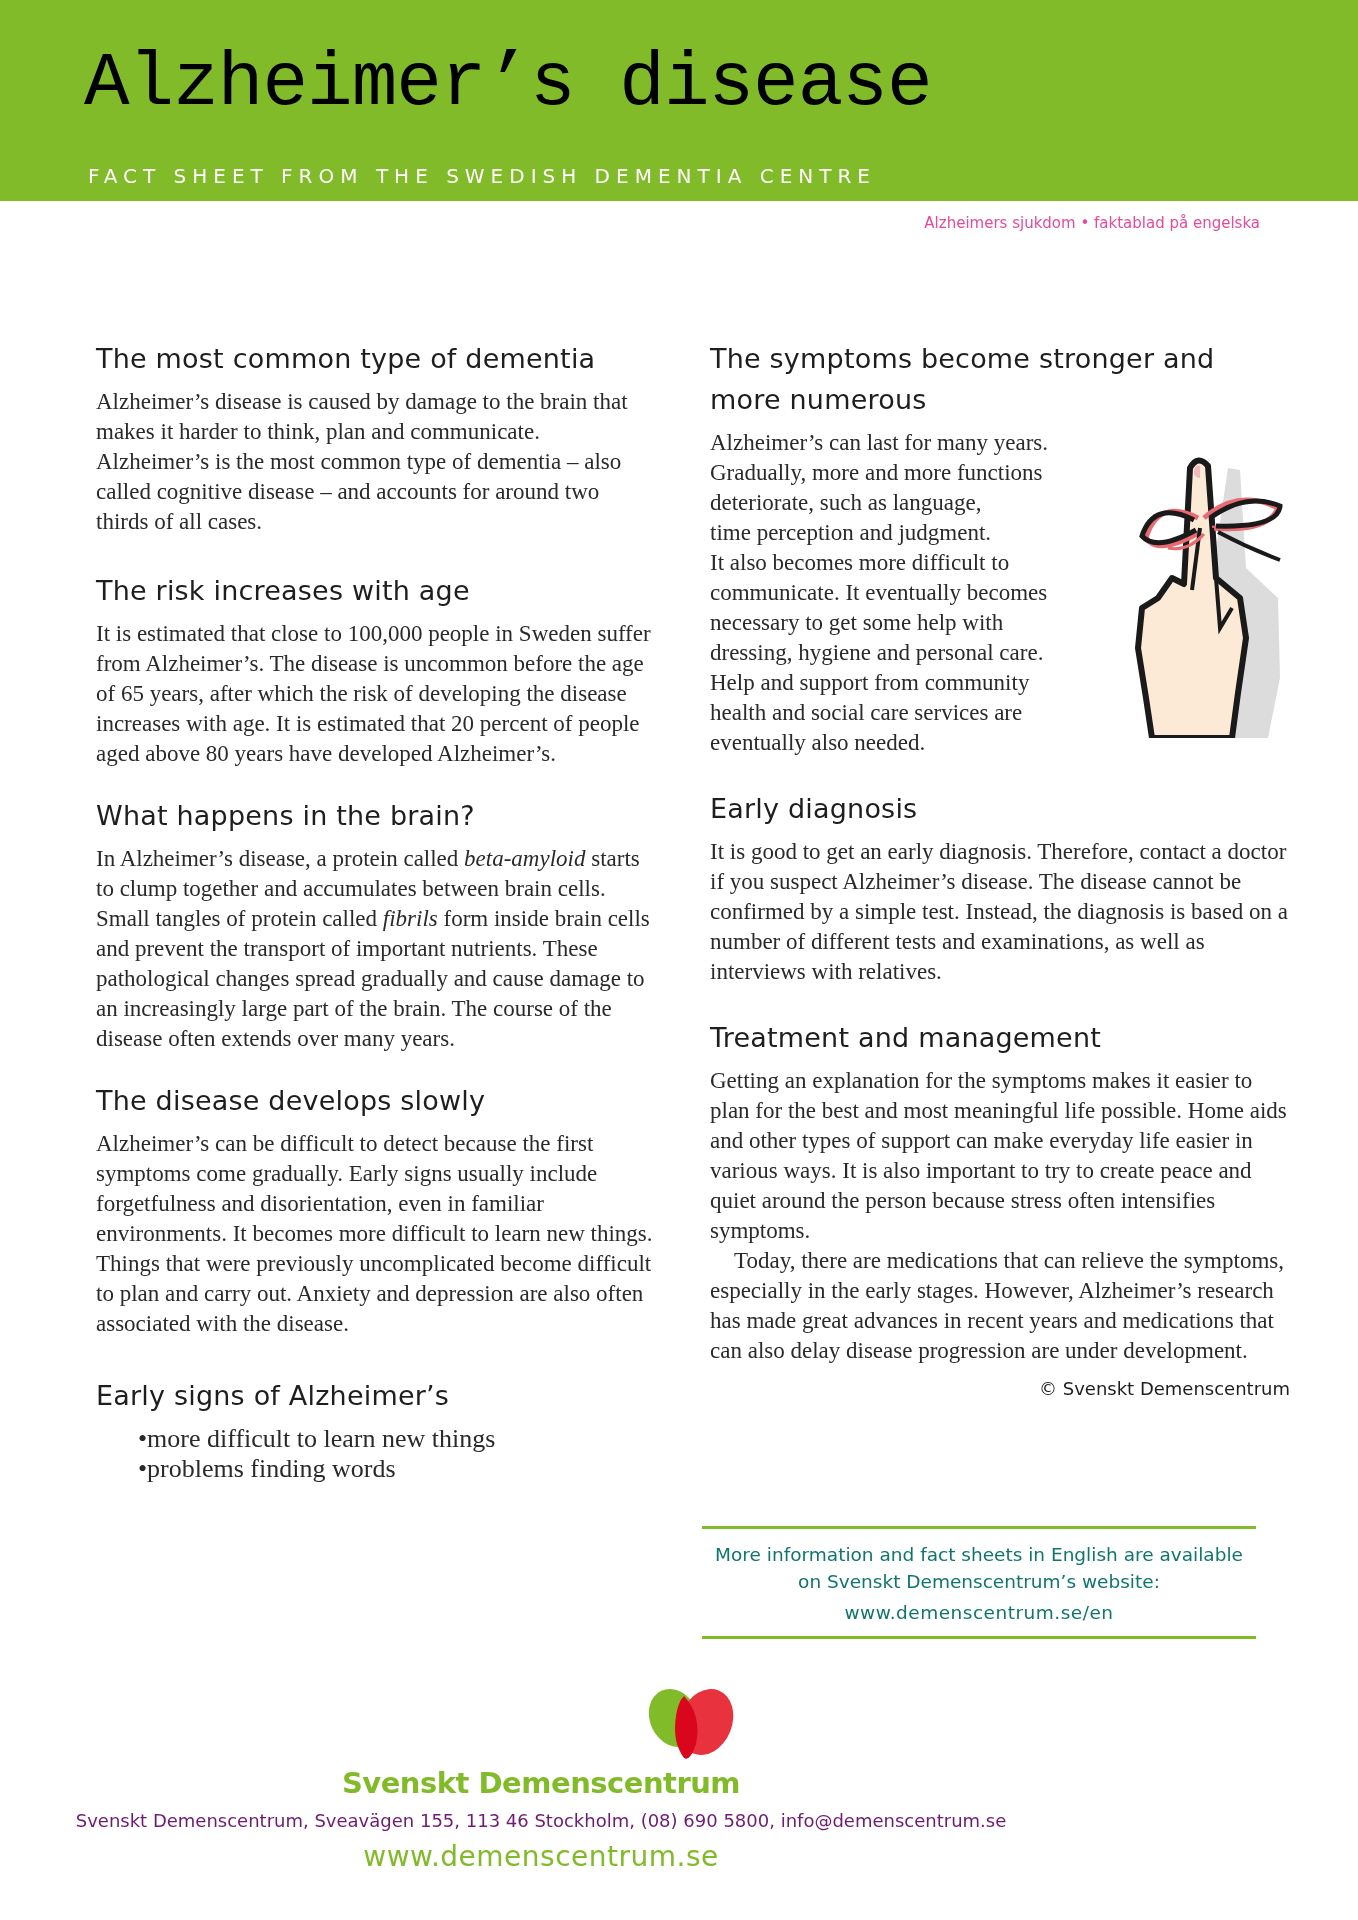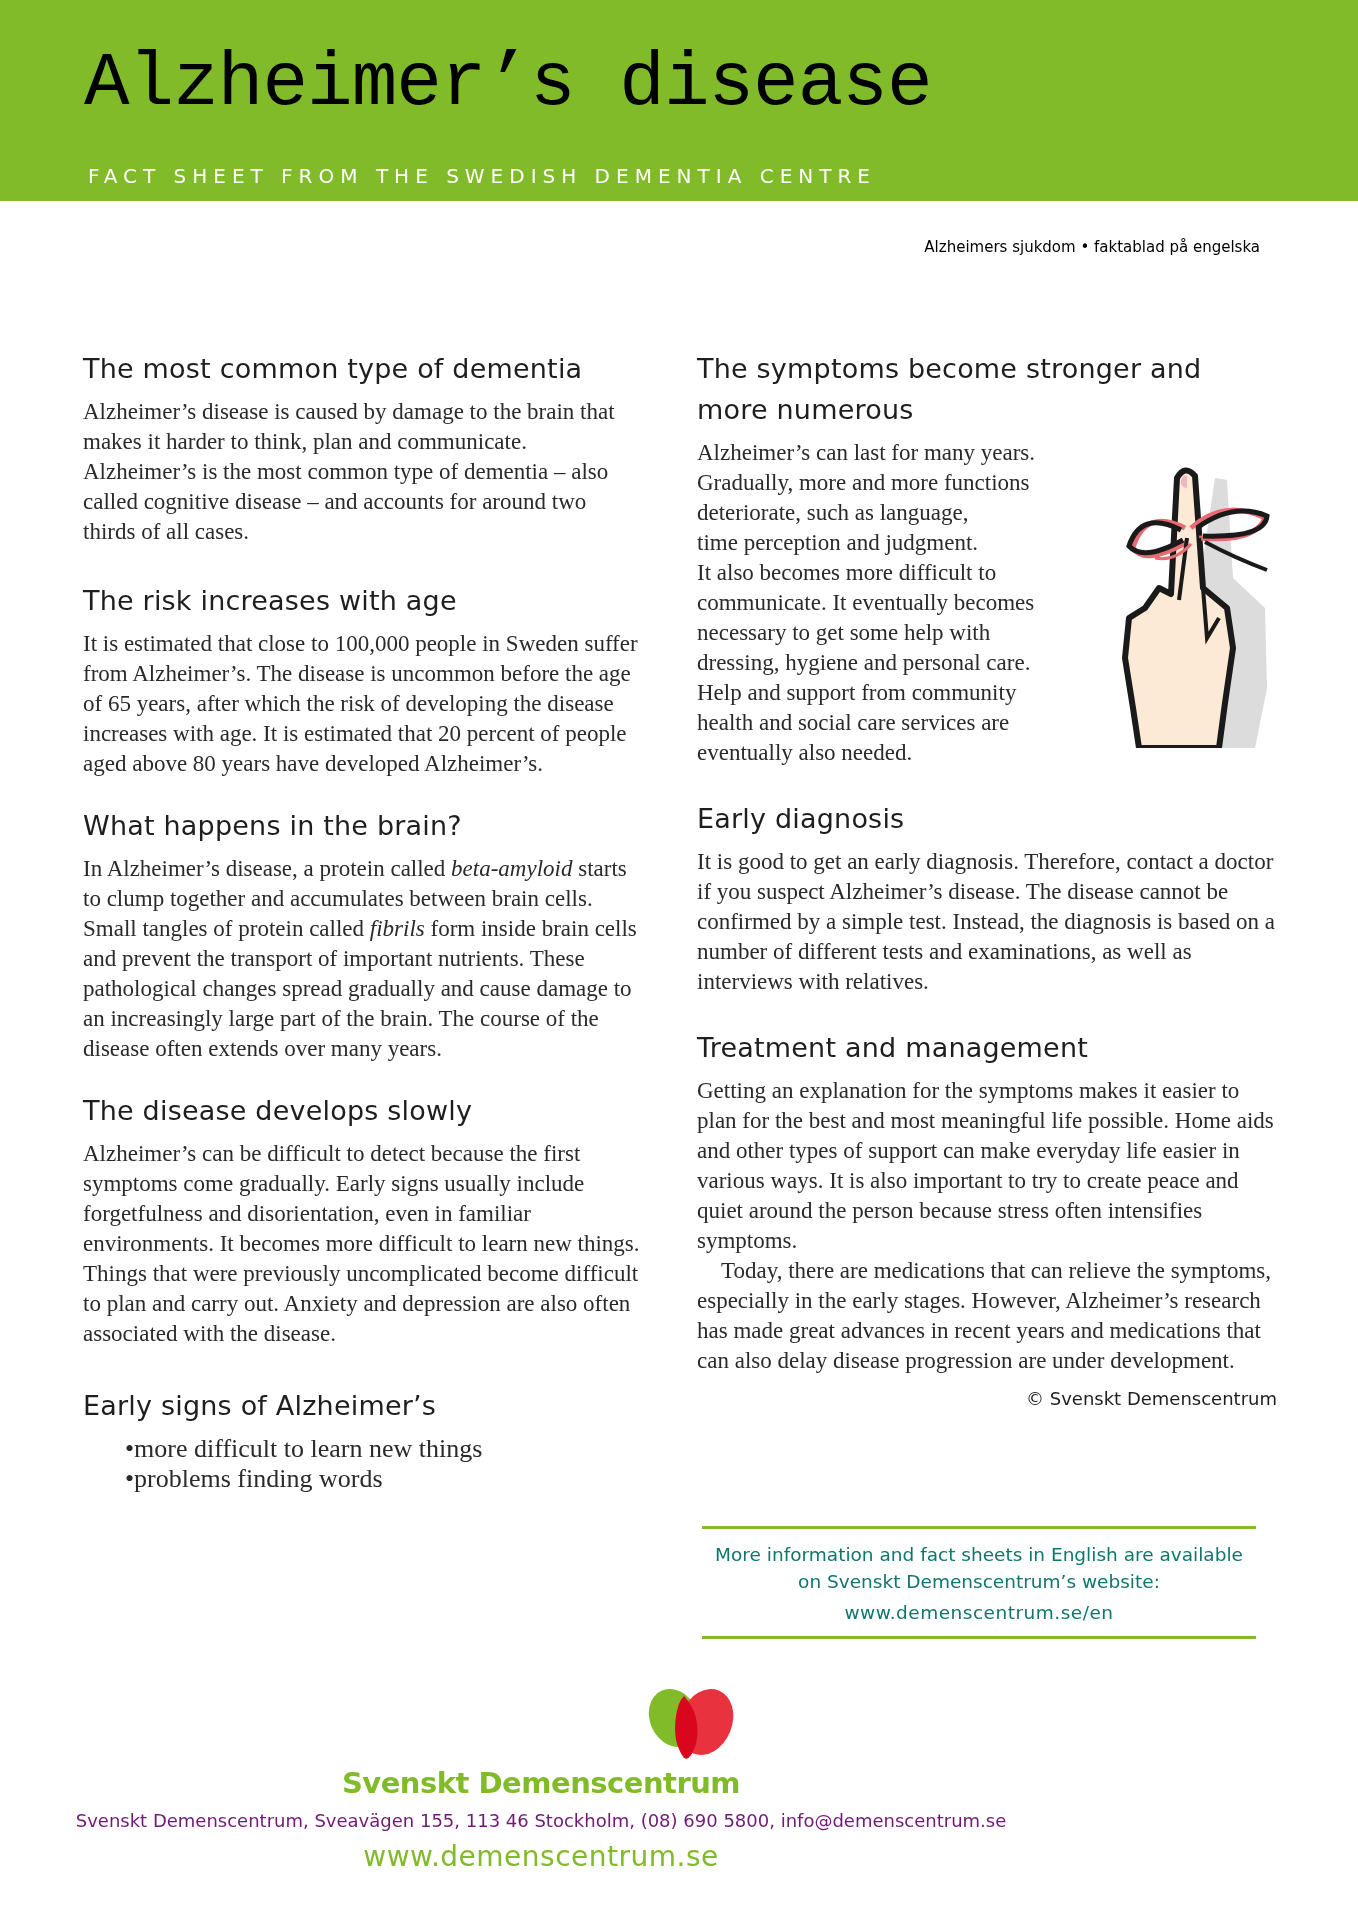--- a/index.html
+++ b/index.html
@@ -1,22 +1,22 @@
 <!DOCTYPE html>
 <html><head>
 <meta charset="utf-8">
 <style>
   html, body { margin: 0; padding: 0; background: #ffffff; }
   body { width: 1358px; height: 1920px; position: relative; overflow: hidden; color: #1e1e1e; }
   .banner { position: absolute; left: 0; top: 0; width: 1358px; height: 201px; background: #82bb29; }
   .banner-title { position: absolute; left: 84px; top: 46px; font-family: Liberation Mono, monospace; font-weight: 300; font-size: 76px; letter-spacing: -1px; color: #000000; line-height: 1; }
   .banner-sub { position: absolute; left: 88px; top: 166px; font-family: "DejaVu Sans", sans-serif; font-size: 20px; letter-spacing: 6px; color: #ffffff; line-height: 1; }
-  .lang-note { position: absolute; right: 98px; top: 214px; font-family: "DejaVu Sans", sans-serif; font-size: 15px; color: #000000; margin-top: 24px; }
+  .lang-note { position: absolute; right: 98px; top: 214px; font-family: "DejaVu Sans", sans-serif; font-size: 15px; color: #ec4899; }
 
-  .col { position: absolute; top: 348px; }
+  .col { position: absolute; top: 338px; margin-left: 13px; }
   .col-left { left: 83px; width: 560px; }
   .col-right { left: 697px; width: 580px; }
 
   h2 { font-family: "DejaVu Sans", sans-serif; font-weight: normal; font-size: 27px; color: #1e1e1e; margin: 0 0 8px 0; line-height: 41px; letter-spacing: 0.2px; }
   p { font-family: "Liberation Serif", serif; font-size: 23px; line-height: 30px; color: #2a2a2a; margin: 0; }
   .section { margin-bottom: 31px; }
 
   .col-left .s1 { margin-bottom: 33px; }
   .col-left .s2 { margin-bottom: 26px; }
   .col-left .s3 { margin-bottom: 26px; }

